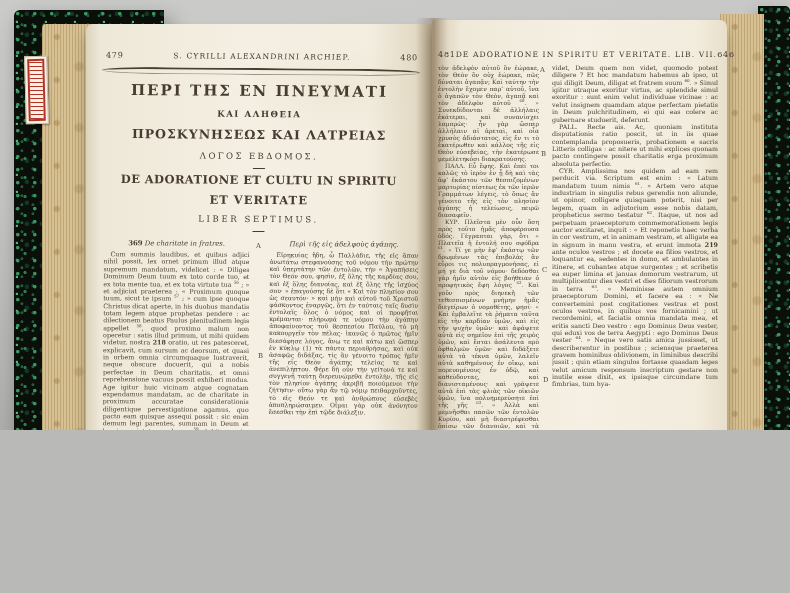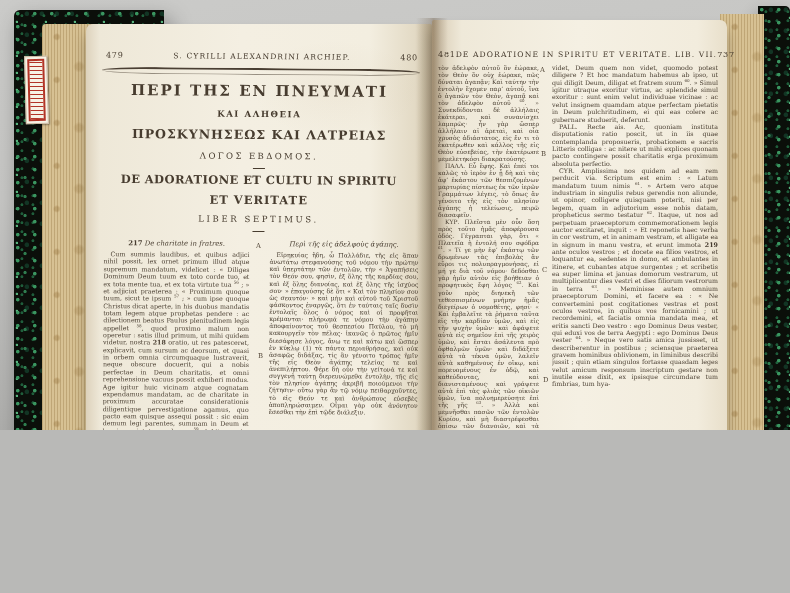--- a/index.html
+++ b/index.html
@@ -126,21 +126,21 @@
       <div class="tdash"></div>
       <div class="tl1">DE ADORATIONE ET CULTU IN SPIRITU</div>
       <div class="tl2">ET VERITATE</div>
       <div class="tl3">LIBER SEPTIMUS.</div>
       <div class="tdash"></div>
     </div>
 
     <div class="cols">
       <div class="col col-a">
         <div class="colhead">
-          <span class="b">217</span>
+          <span class="b">369</span>
           <span> </span>
           <span class="i">De charitate in fratres.</span>
         </div>
         <div>
             <div class="para ind"><span>Cum summis laudibus, et quibus adjici nihil possit, lex ornet primum illud atque supremum mandatum, videlicet : « Diliges Dominum Deum tuum ex toto corde tuo, et ex tota mente tua, et ex tota virtute tua </span><span class="sup">56</span><span> ; » et adjiciat praeterea : « Proximum quoque tuum, sicut te ipsum </span><span class="sup">57</span><span> ; » cum ipse quoque Christus dicat aperte, in his duobus mandatis totam legem atque prophetas pendere : ac dilectionem beatus Paulus plenitudinem legis appellet </span><span class="sup">58</span><span>, quod proximo malum non operetur : satis illud primum, ut mihi quidem videtur, nostra </span><span class="b">218</span><span> oratio, ut res patesceret, explicavit, cum sursum ac deorsum, et quasi in orbem omnia circumquaque lustraverit, neque obscure docuerit, qui a nobis perfectae in Deum charitatis, et omni reprehensione vacuus possit exhiberi modus. Age igitur huic vicinam atque cognatam expendamus mandatam, ac de charitate in proximum accuratae considerationis diligentique pervestigatione agamus, quo pacto eam quisque assequi possit : sic enim demum legi parentes, summam in Deum et homines pietatem colemus </span><span class="sup">59</span><span>. Arbitror enim haud inutilem excursionem hanc nobis esse futuram. Nam, cui domus instar erit, juxta Josue, ac si quis dixerit, Dominum se diligere, nisi et fratrem suum diligit, quam</span></div>
           </div>
       </div>
       <div class="col col-b">
         <div class="colhead">
           <span class="i">Περὶ τῆς εἰς ἀδελφοὺς ἀγάπης.</span>
@@ -156,21 +156,21 @@
     <span class="marginal" style="left:174px;top:444px;">C</span>
 
     <div class="fnrefs"><span class="sup">56 </span><span>Deut. vi, 5.  </span><span class="sup">57 </span><span>Matth. xxii, 39.  </span><span class="sup">58 </span><span>Rom. xiii, 8.  </span><span class="sup">59 </span><span>I Reg. ii, 26.  </span></div>
     <div class="fnote">(1) Κύκλῳ· Subdititiam vocem puto. Solet enim Cyrillus sic loqui, ἐν κύκλῳ εἶναι vel γενέσθαι. Praeterea cod. Vatic. habet, τῆς ἀρετῆς ἐν κύκλῳ, etc., ut solet etiam Cyrillus dicere, ἐν βάθει τῆς ἀρετῆς (p. 220).</div>
   </div>
 
   <div class="page page-right">
     <div class="hdr">
       <span class="num">481</span>
       <span class="rh">DE ADORATIONE IN SPIRITU ET VERITATE. LIB. VII.</span>
-      <span class="num r">737</span>
+      <span class="num r">646</span>
     </div>
 
     <div class="cols">
       <div class="col col-a">
         <div>
             <div class="para"><span>τὸν ἀδελφὸν αὐτοῦ ὃν ἑώρακε, τὸν Θεὸν ὃν οὐχ ἑώρακε, πῶς δύναται ἀγαπᾷν; Καὶ ταύτην τὴν ἐντολὴν ἔχομεν παρ’ αὐτοῦ, ἵνα ὁ ἀγαπῶν τὸν Θεὸν, ἀγαπᾷ καὶ τὸν ἀδελφὸν αὐτοῦ </span><span class="sup">60</span><span>. » Συνεκδίδονται δὲ ἀλλήλαις ἑκάτεραι, καὶ συνανίσχει λαμπρῶς· ἦν γὰρ ὥσπερ ἀλλήλαιν αἱ ἀρεταὶ, καὶ οἷα χρυσὸς ἀδιάστατος, εἰς ἕν τι τὸ ἑκατέρωθεν καὶ κάλλος τῆς εἰς Θεὸν εὐσεβείας, τὴν ἑκατέρωσε μεμελετηκόσι διακρατούσης.</span></div>
             <div class="para ind"><span>ΠΑΛΛ. Εὖ ἔφης. Καὶ ἐπεί τοι καλῶς τὸ ἱερὸν ἐν ᾗ δὴ καὶ τὰς ἀφ’ ἑκάστου τῶν θεσπιζομένων μαρτυρίας πίστεως ἐκ τῶν ἱερῶν Γραμμάτων λέγεις, τὸ ὅπως ἂν γένοιτο τῆς εἰς τὸν πλησίον ἀγάπης ἡ τελείωσις, πειρῶ διασαφεῖν.</span></div>
             <div class="para ind"><span>ΚΥΡ. Πλεῖστα μὲν οὖν ὅση πρὸς τοῦτο ἡμᾶς ἀποφέρουσα ὁδός. Γέγραπται γὰρ, ὅτι « Πλατεῖα ἡ ἐντολή σου σφόδρα </span><span class="sup">61</span><span>. » Τί γε μὴν ἐφ’ ἑκάστῳ τῶν δρωμένων τὰς ἐπιβολὰς ἂν εὕροι τις πολυπραγμονήσας, εἰ μή γε διὰ τοῦ νόμου· δεδόσθαι γὰρ ἡμῖν αὐτὸν εἰς βοήθειαν ὁ προφητικὸς ἔφη λόγος </span><span class="sup">62</span><span>. Καὶ γοῦν πρὸς διηνεκῆ τῶν τεθεσπισμένων μνήμην ἡμᾶς διεγείρων ὁ νομοθέτης, φησί· « Καὶ ἐμβαλεῖτε τὰ ῥήματα ταῦτα εἰς τὴν καρδίαν ὑμῶν, καὶ εἰς τὴν ψυχὴν ὑμῶν· καὶ ἀφάψετε αὐτὰ εἰς σημεῖον ἐπὶ τῆς χειρὸς ὑμῶν, καὶ ἔσται ἀσάλευτα πρὸ ὀφθαλμῶν ὑμῶν· καὶ διδάξετε αὐτὰ τὰ τέκνα ὑμῶν, λαλεῖν αὐτὰ καθημένους ἐν οἴκῳ, καὶ πορευομένους ἐν ὁδῷ, καὶ καθεύδοντας, καὶ διανισταμένους· καὶ γράψετε αὐτὰ ἐπὶ τὰς φλιὰς τῶν οἰκιῶν ὑμῶν, ἵνα πολυημερεύσητε ἐπὶ τῆς γῆς </span><span class="sup">63</span><span>. » Ἀλλὰ καὶ μεμνῆσθαι πασῶν τῶν ἐντολῶν Κυρίου, καὶ μὴ διαστρέφεσθαι ὀπίσω τῶν διανοιῶν, καὶ τὰ κράσπεδα ποιεῖν ἐπὶ τὰ πτερύγια τῶν ἱματίων, καὶ τὸ ὑακίνθινον κλῶσμα ταῖς τῶν ἱματίων ἐπιθεῖναι πτέρυξιν, οὐκ ἀσύμφορον ἔφη </span><span class="sup">64</span><span>· ἀναγκαία γὰρ εἰς ὄνησιν ἡ τῶν θείων ἐντολῶν μνήμη, καὶ τὸ μηδενὸς ἐξίστασθαι τῶν Κυρίῳ δοκούντων.</span></div>
           </div>
       </div>

